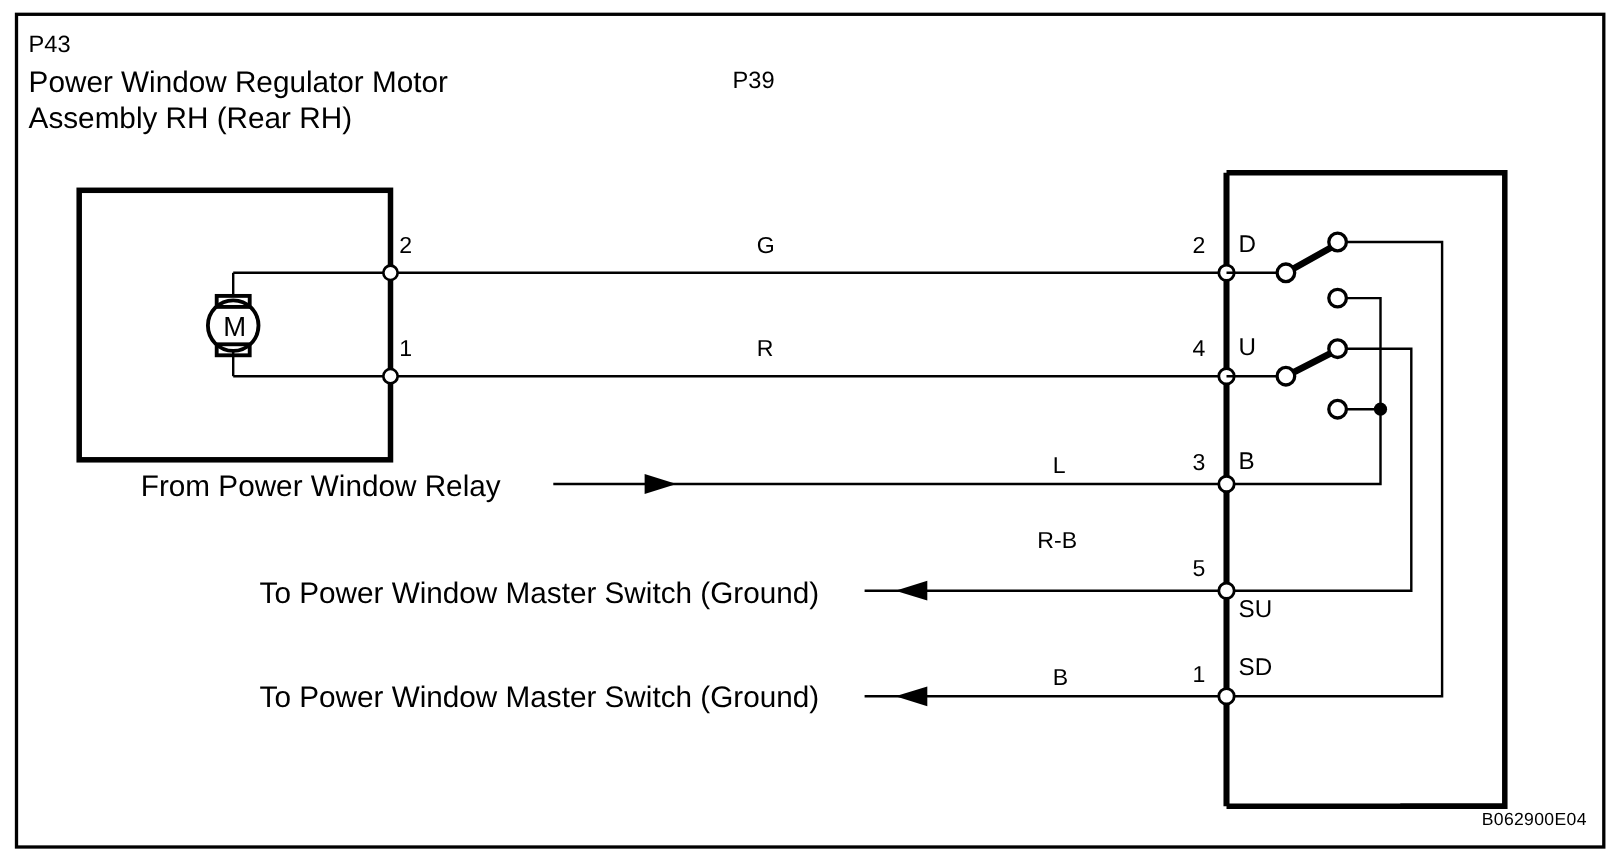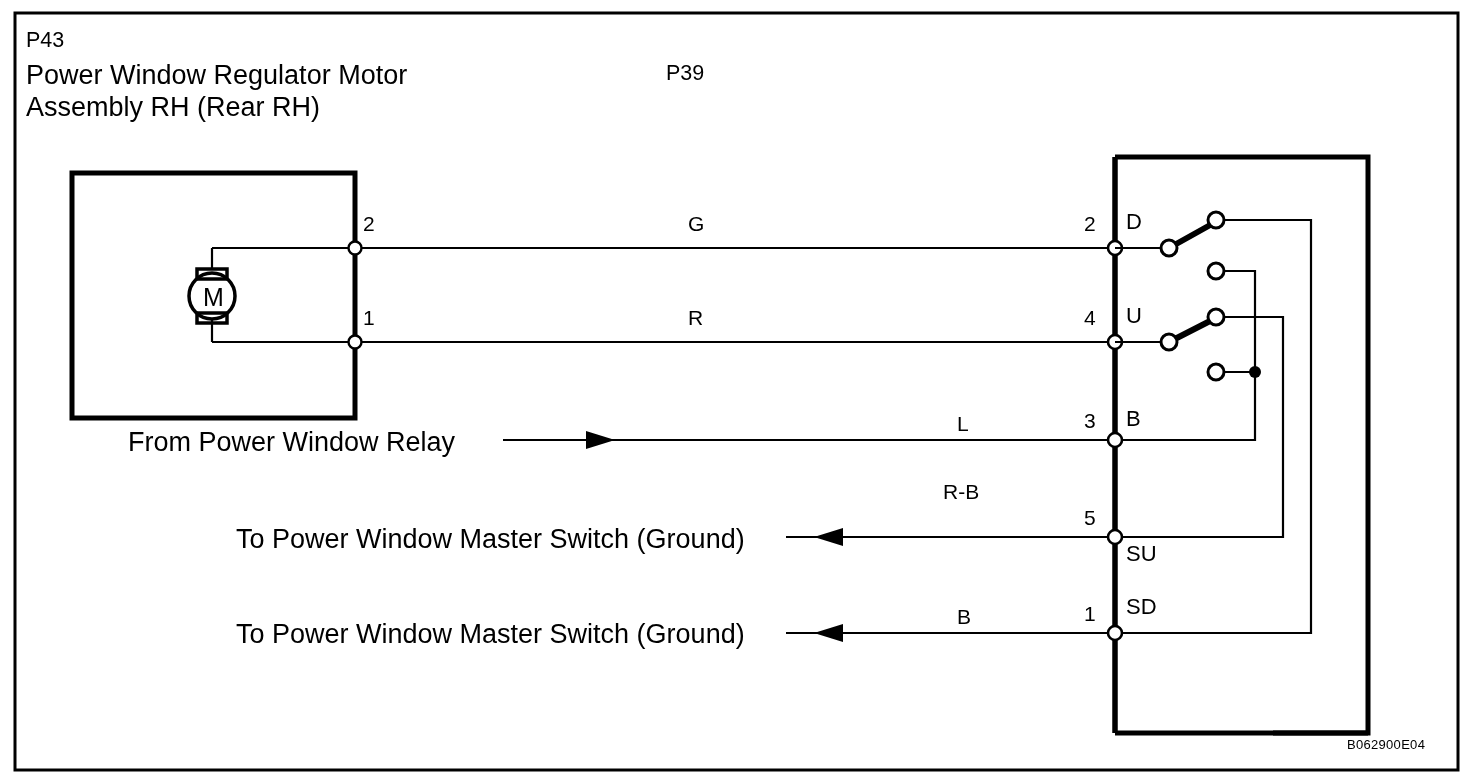--- a/index.html
+++ b/index.html
@@ -39,21 +39,21 @@
   .pin {
     font-size: 21px;
   }
   .wirecode {
     font-size: 21px;
   }
   .termname {
     font-size: 22px;
   }
   .refcode {
-    font-size: 13px;
+    font-size: 16px;
     letter-spacing: 0.3px;
     font-family: "Liberation Sans", sans-serif;
   }
 </style>
 </head>
 <body>
 
 <div id="page">
 
   <svg width="1472" height="784" viewBox="0 0 1472 784">

